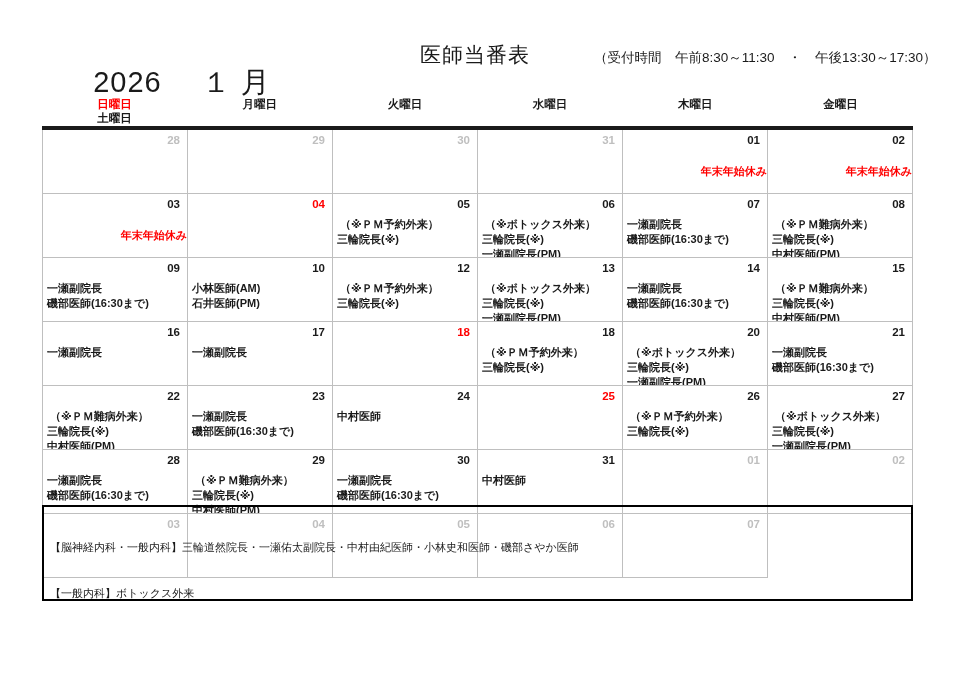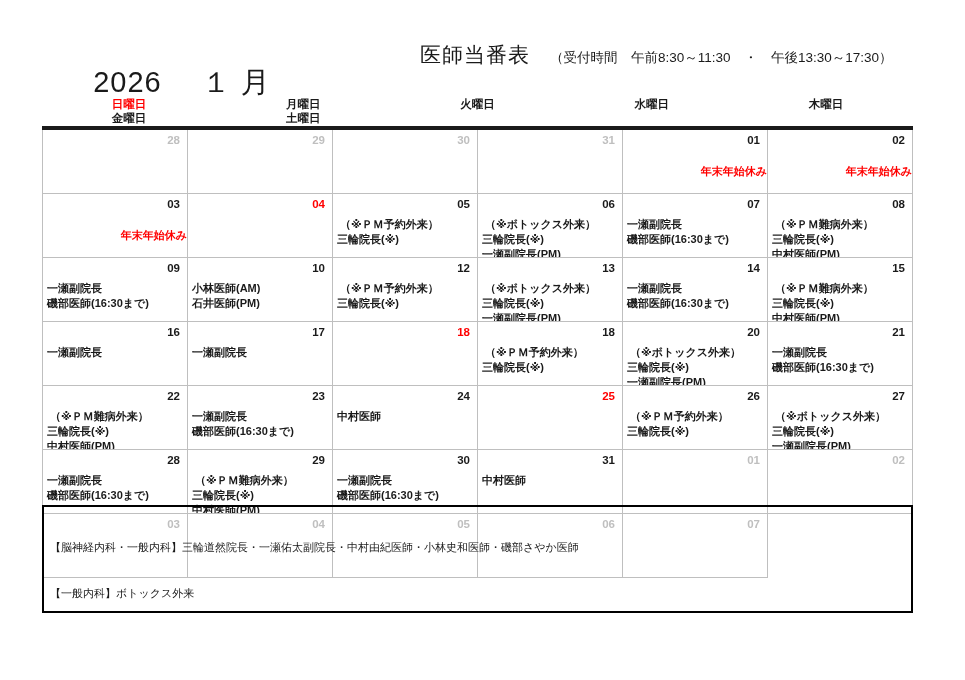--- a/index.html
+++ b/index.html
@@ -6,41 +6,41 @@
   body{
     width:965px;height:680px;background:#ffffff;
     font-family:"Liberation Sans","DejaVu Sans",sans-serif;
     color:#1a1a1a;position:relative;overflow:hidden;
   }
   .page{position:absolute;inset:0;}
 
   
   .title-row{position:absolute;left:57px;top:30px;font-size:29px;letter-spacing:1px;white-space:pre;}
   .title-row .month{margin-left:40px;}
-  .subtitle-row{position:absolute;left:420px;top:41px;display:flex;align-items:baseline;white-space:pre;}
+  .subtitle-row{position:absolute;left:420px;top:41px;display:flex;align-items:baseline;white-space:pre;gap:44px;}
   .doc-title{font-size:21px;letter-spacing:1px;}
   .reception{font-size:13.5px;margin-left:20px;}
 
   
   .calendar{position:absolute;left:42px;top:97px;width:871px;}
-  .weekday-row{display:grid;grid-template-columns:repeat(5,1fr);border-bottom:4px solid #1a1a1a;padding-bottom:1px;}
+  .weekday-row{display:grid;grid-template-columns:repeat(6,1fr);border-bottom:4px solid #1a1a1a;padding-bottom:1px;}
   .wd{font-size:11.5px;font-weight:bold;text-align:center;height:14px;line-height:14px;}
   .wd.sun{color:#ff0000;}
   .grid{display:grid;grid-template-columns:repeat(6,1fr);grid-auto-rows:64px;border-left:1px solid #bfbfbf;}
   .cell{border-right:1px solid #bfbfbf;border-bottom:1px solid #bfbfbf;overflow:hidden;background:#fff;}
   .date{font-size:11.5px;font-weight:bold;text-align:right;padding:3px 7px 0 0;height:14px;line-height:14px;}
   .date.muted{color:#bfbfbf;}
   .date.sun{color:#ff0000;}
   .holiday{margin-top:17px;text-align:right;color:#ff0000;font-weight:bold;font-size:11px;}
   .duty{padding:6px 1px 0 4px;font-size:11px;font-weight:bold;line-height:15px;}
   .duty-line{white-space:pre;}
 
   
   .notes-box{
-    position:absolute;left:42px;top:505px;width:871px;height:108px;
+    position:absolute;left:42px;top:505px;width:871px;height:96px;
     border:2px solid #000;box-sizing:border-box;
     padding:3px 6px;font-size:11px;line-height:15.2px;white-space:pre;overflow:hidden;
   }
   .note-line{height:15.2px;}
   .note-strong{font-weight:bold;text-decoration:underline;}
 </style>
 </head>
 <body>
 
 <div class="page">

